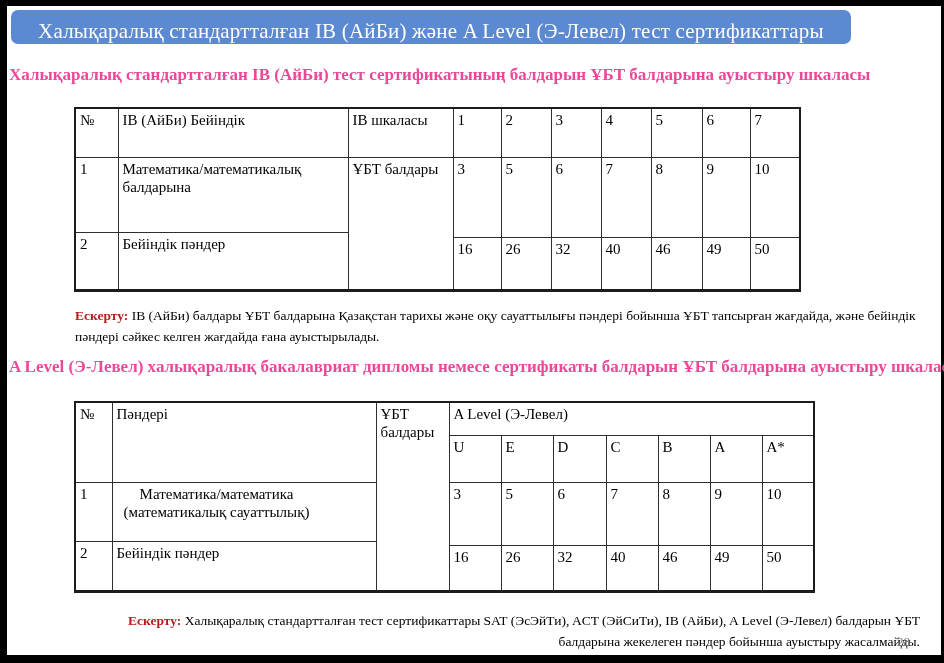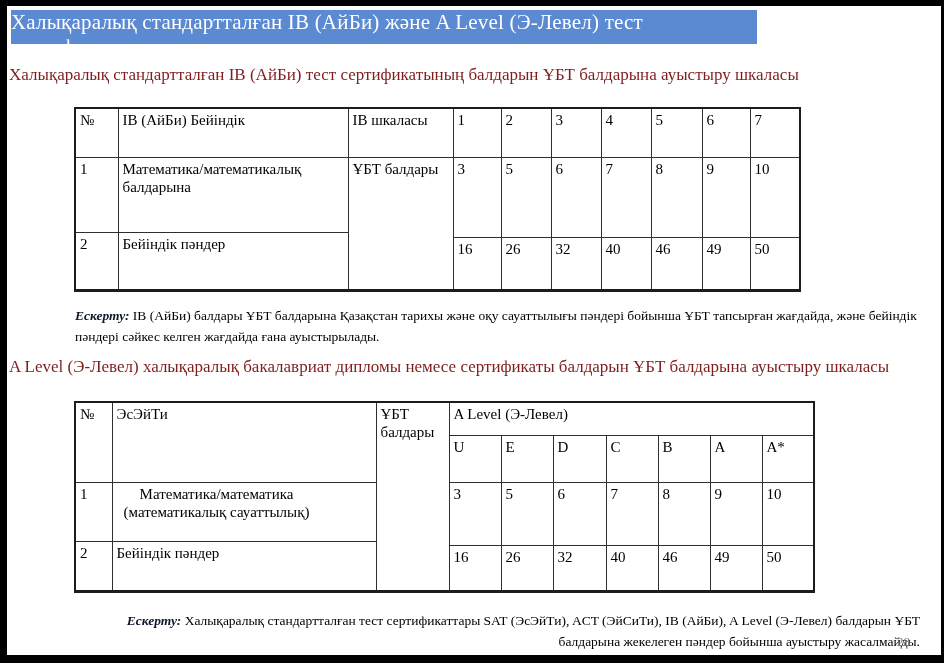--- a/index.html
+++ b/index.html
@@ -10,33 +10,34 @@
     font-family:"Liberation Serif","DejaVu Serif",serif;
     overflow:hidden;
   }
   .page{
     position:absolute;
     left:7px;top:6px;right:3px;bottom:8px;
     background:#fff;
   }
   .title-bar{
     position:absolute;
-    left:4px;top:4px;width:746px;height:34px;
+    left:4px;top:4px;width:840px;height:34px;
     background:#5b89d2;
     color:#fff;
-    display:flex;align-items:flex-start;justify-content:center;
+    display:flex;align-items:flex-end;justify-content:center;
     font-size:21px;
     letter-spacing:.2px;
+    border-radius:7px;
   }
   .section-heading{
     position:absolute;
     left:2px;
     font-size:17px;
-    font-weight:normal;
-    color:#7f1d1d;
+    font-weight:bold;
+    color:#ec4899;
     white-space:nowrap;
   }
   #heading1{top:59px;}
   #heading2{top:351px;}
   .doc-table{
     position:absolute;
     border-collapse:collapse;
     table-layout:fixed;
     font-size:15px;
     line-height:1.22;
@@ -56,23 +57,22 @@
     position:absolute;
     left:68px;
     width:845px;
     font-size:13.5px;
     line-height:21px;
     color:#000;
   }
   #note1{top:299px;}
   #note2{top:604px;text-align:right;}
   .note-label{
-    color:#0f172a;
+    color:#b91c1c;
     font-weight:bold;
-    font-style:italic;
   }
   .page-number{
     position:absolute;
     left:890px;top:628px;
     font-size:13px;
     color:#7f7f7f;
   }
 </style>
 </head>
 <body>
@@ -152,21 +152,21 @@
         <col style="width:52px">
         <col style="width:53px">
         <col style="width:52px">
       <col style="width:52px">
         <col style="width:52px">
         <col style="width:52px">
     </colgroup>
     <tbody>
         <tr style="height:33px">
       <td rowspan="2">№</td>
-      <td rowspan="2">ЭсЭйТи</td>
+      <td rowspan="2">Пәндері</td>
       <td rowspan="5">ҰБТ балдары</td>
       <td colspan="7">A Level (Э-Левел)</td>
     </tr>
     <tr style="height:47px">
       <td>U</td>
       <td>E</td>
       <td>D</td>
       <td>C</td>
       <td>B</td>
       <td>A</td>

